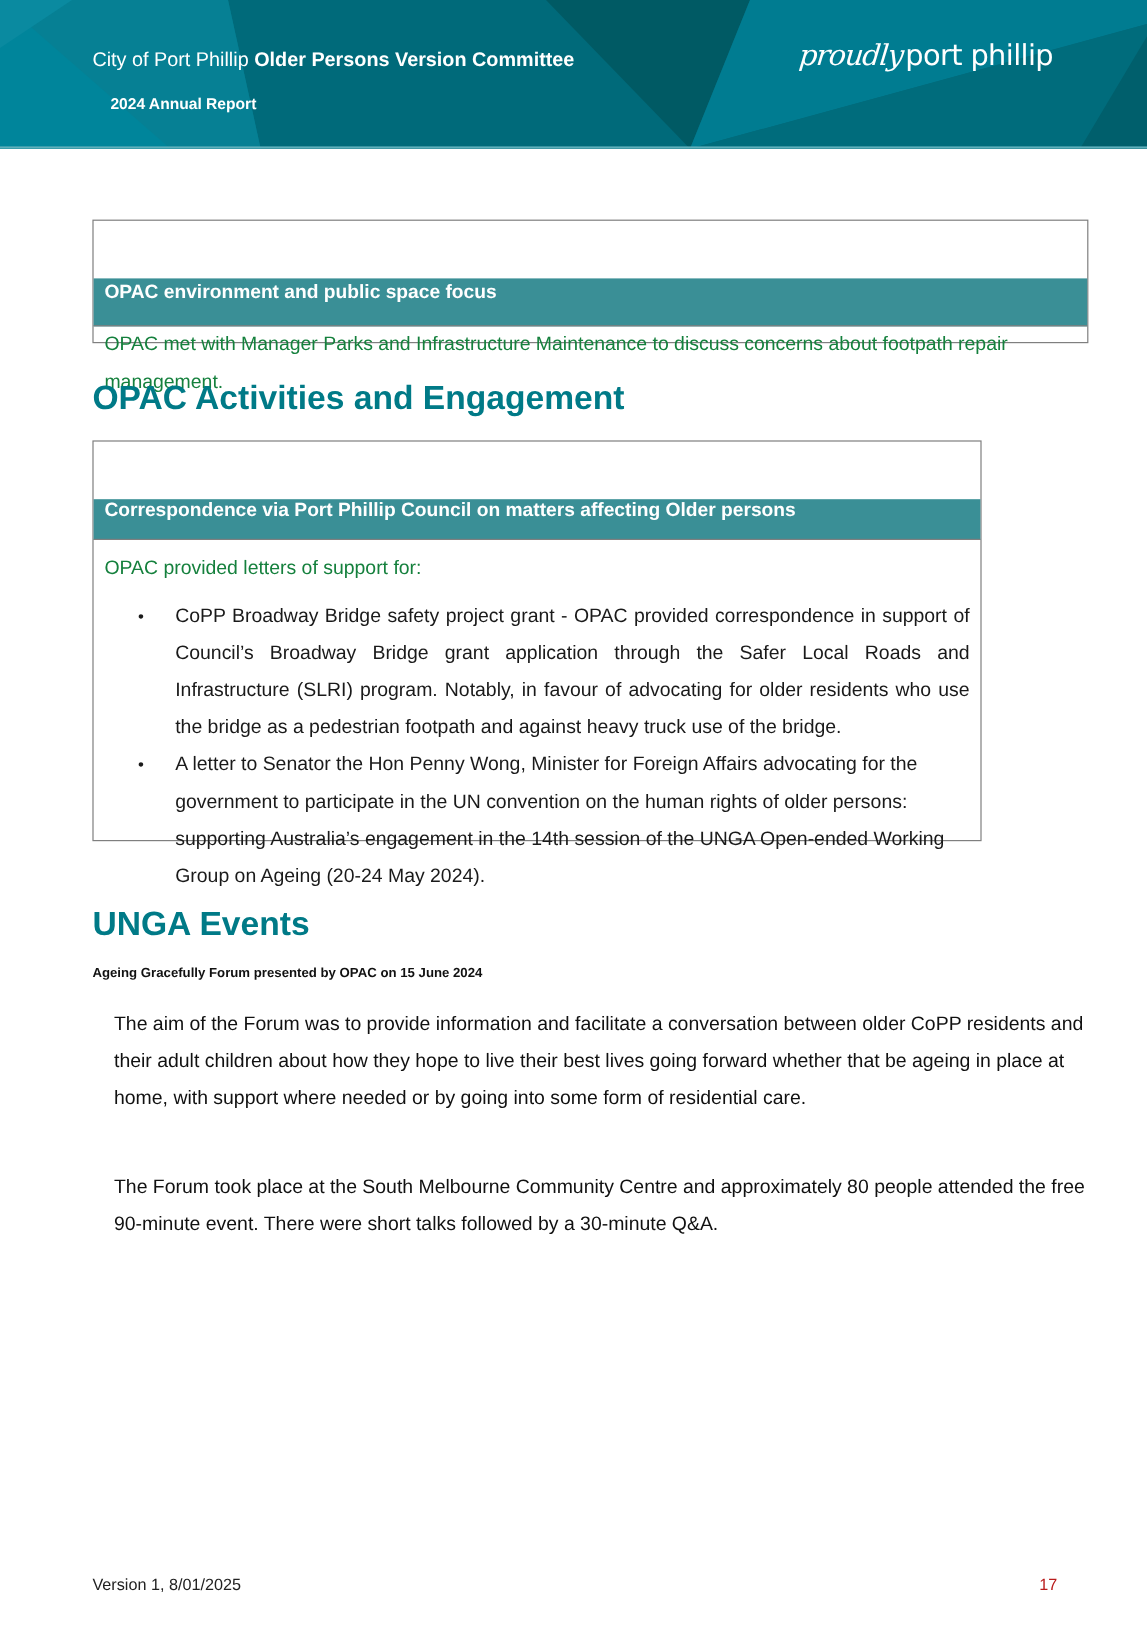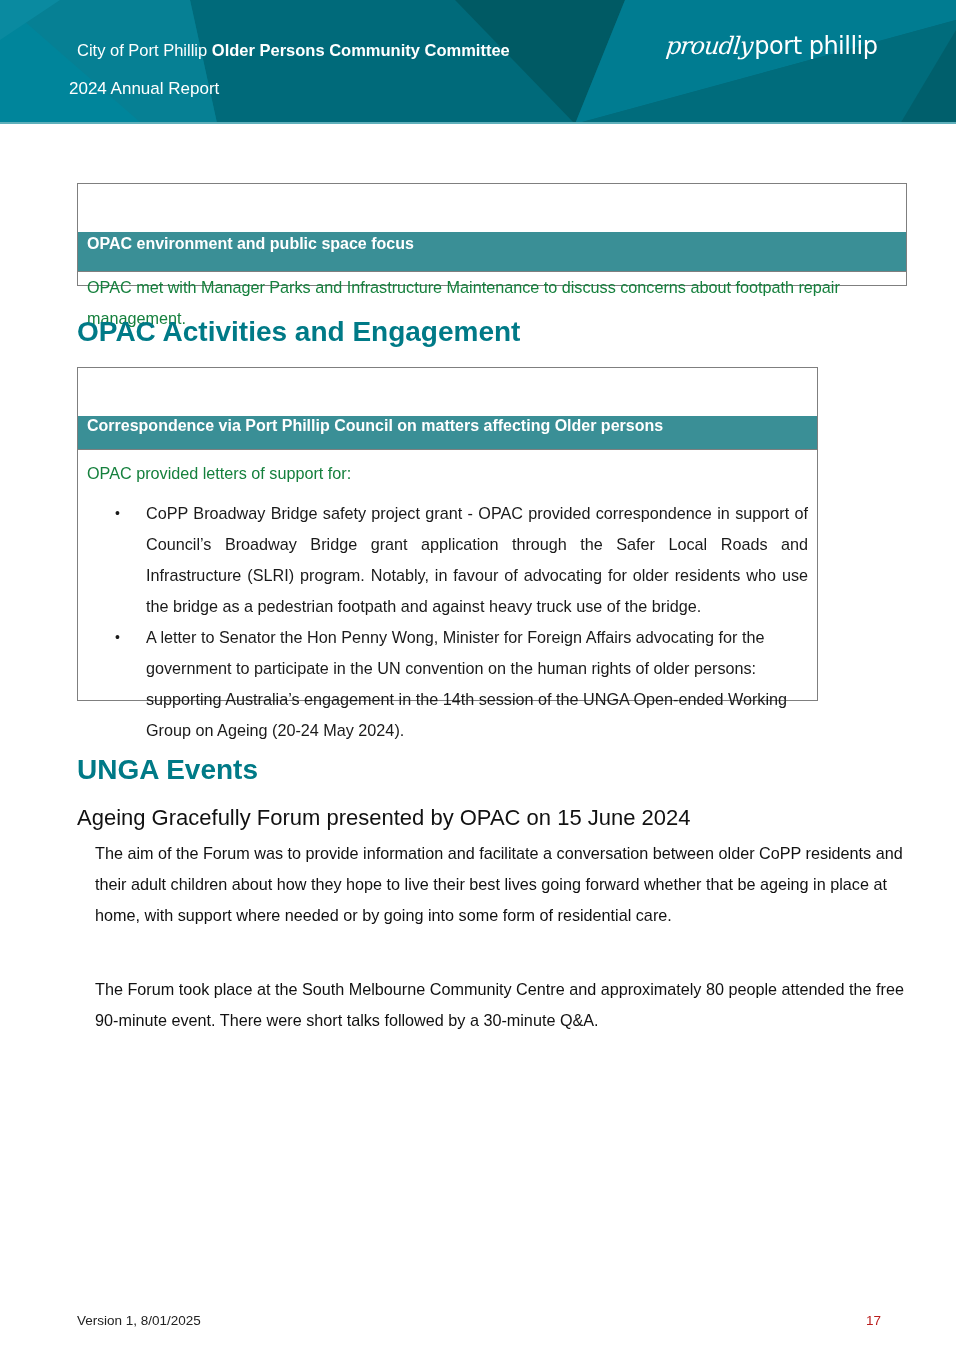--- a/index.html
+++ b/index.html
@@ -3,21 +3,21 @@
   <meta charset="utf-8">
   <style>
     * { box-sizing: border-box; margin: 0; padding: 0; }
     html, body { width: 956px; height: 1369px; background: #ffffff; }
     body { position: relative; font-family: "Liberation Sans", sans-serif; color: #1a1a1a; overflow: hidden; }
 
     .header { position: absolute; left: 0; top: 0; width: 956px; height: 124px; overflow: hidden; background: #006a7a; }
     .header svg.bg { position: absolute; left: 0; top: 0; }
     .header .line1 { position: absolute; left: 77px; top: 41px; font-size: 16.5px; color: #ffffff; letter-spacing: 0; }
     .header .line1 b { font-weight: bold; }
-    .header .line2 { position: absolute; left: 69px; top: 79px; font-size: 17px; font-weight: normal; color: #ffffff; }
+    .header .line2 { position: absolute; left: 92px; top: 79px; font-size: 13px; font-weight: bold; color: #ffffff; }
     .header .logo { position: absolute; left: 666px; top: 32px; color: #ffffff; white-space: nowrap; }
     .header .logo .script { font-family: "DejaVu Serif", serif; font-style: italic; font-size: 24px; letter-spacing: -1px; display: inline-block; transform: skewX(-6deg); }
     .header .logo .bold { font-family: "DejaVu Sans", sans-serif; font-weight: normal; font-size: 24px; letter-spacing: -0.5px; margin-left: 2px; }
     .header .bottom-strip { position: absolute; left: 0; top: 122px; width: 956px; height: 2px; background: #5fb0bb; }
 
     .tbl { position: absolute; left: 77px; border: 1px solid #7f7f7f; background: #fff; }
     .tbl .th { background: #3a8f96; color: #ffffff; font-weight: bold; font-size: 16px; padding: 3px 9px 0 9px; border-bottom: 1px solid #7f7f7f; margin-top: 48px; }
     .tbl .td { font-size: 16.2px; line-height: 31px; padding: 0 9px; color: #15803d; }
 
     #tbl1 { top: 183px; width: 830px; height: 103px; }
@@ -29,21 +29,21 @@
     #tbl2 .intro { line-height: 22px; padding-top: 12px; }
     #tbl2 ul { list-style: none; margin-top: 14px; }
     #tbl2 li { position: relative; padding-left: 68px; padding-right: 9px; font-size: 16.2px; line-height: 31px; }
     #tbl2 li .bullet { position: absolute; left: 37px; top: 0; font-size: 14px; }
     #tbl2 li.justify { text-align: justify; }
 
     h1.section { position: absolute; left: 77px; font-size: 28px; font-weight: bold; color: #007a87; letter-spacing: 0; }
     #h-activities { top: 316px; }
     #h-events { top: 754px; }
 
-    .subhead { position: absolute; left: 77px; top: 805px; font-size: 22px; font-weight: normal; color: #111; }
+    .subhead { position: absolute; left: 77px; top: 805px; font-size: 11px; font-weight: bold; color: #111; }
     .para { position: absolute; left: 95px; width: 810px; font-size: 16.2px; line-height: 31px; color: #111; }
     #p1 { top: 838px; }
     #p2 { top: 974px; }
 
     .footer-left { position: absolute; left: 77px; top: 1313px; font-size: 13.5px; color: #222; }
     .footer-right { position: absolute; left: 866px; top: 1313px; font-size: 13.5px; color: #b91c1c; }
   </style>
 </head>
 <body>
 
@@ -55,21 +55,21 @@
     <polygon points="0,0 60,0 0,40" fill="#0a8aa0"></polygon>
     <polygon points="230,205 60,124 0,124" fill="#006878"></polygon>
     <polygon points="235,205 580,124 60,124" fill="#007386"></polygon>
     <polygon points="455,0 625,0 575,124" fill="#005a64"></polygon>
     <polygon points="625,0 956,0 956,20 575,124" fill="#007c91"></polygon>
     <polygon points="575,124 956,20 956,124" fill="#006c7c"></polygon>
     <polygon points="956,30 956,124 900,124" fill="#005f6c"></polygon>
   </svg>
   <div class="line1">
     <span>City of Port Phillip</span>
-    <b>Older Persons Community Committee</b>
+    <b>Older Persons Version Committee</b>
   </div>
   <div class="line2">2024 Annual Report</div>
   <div class="logo">
     <span class="script">proudly</span><span class="bold">port phillip</span>
   </div>
   <div class="bottom-strip"></div>
 </div>
 
 <div class="tbl" id="tbl1">
   <div class="th">OPAC environment and public space focus</div>

